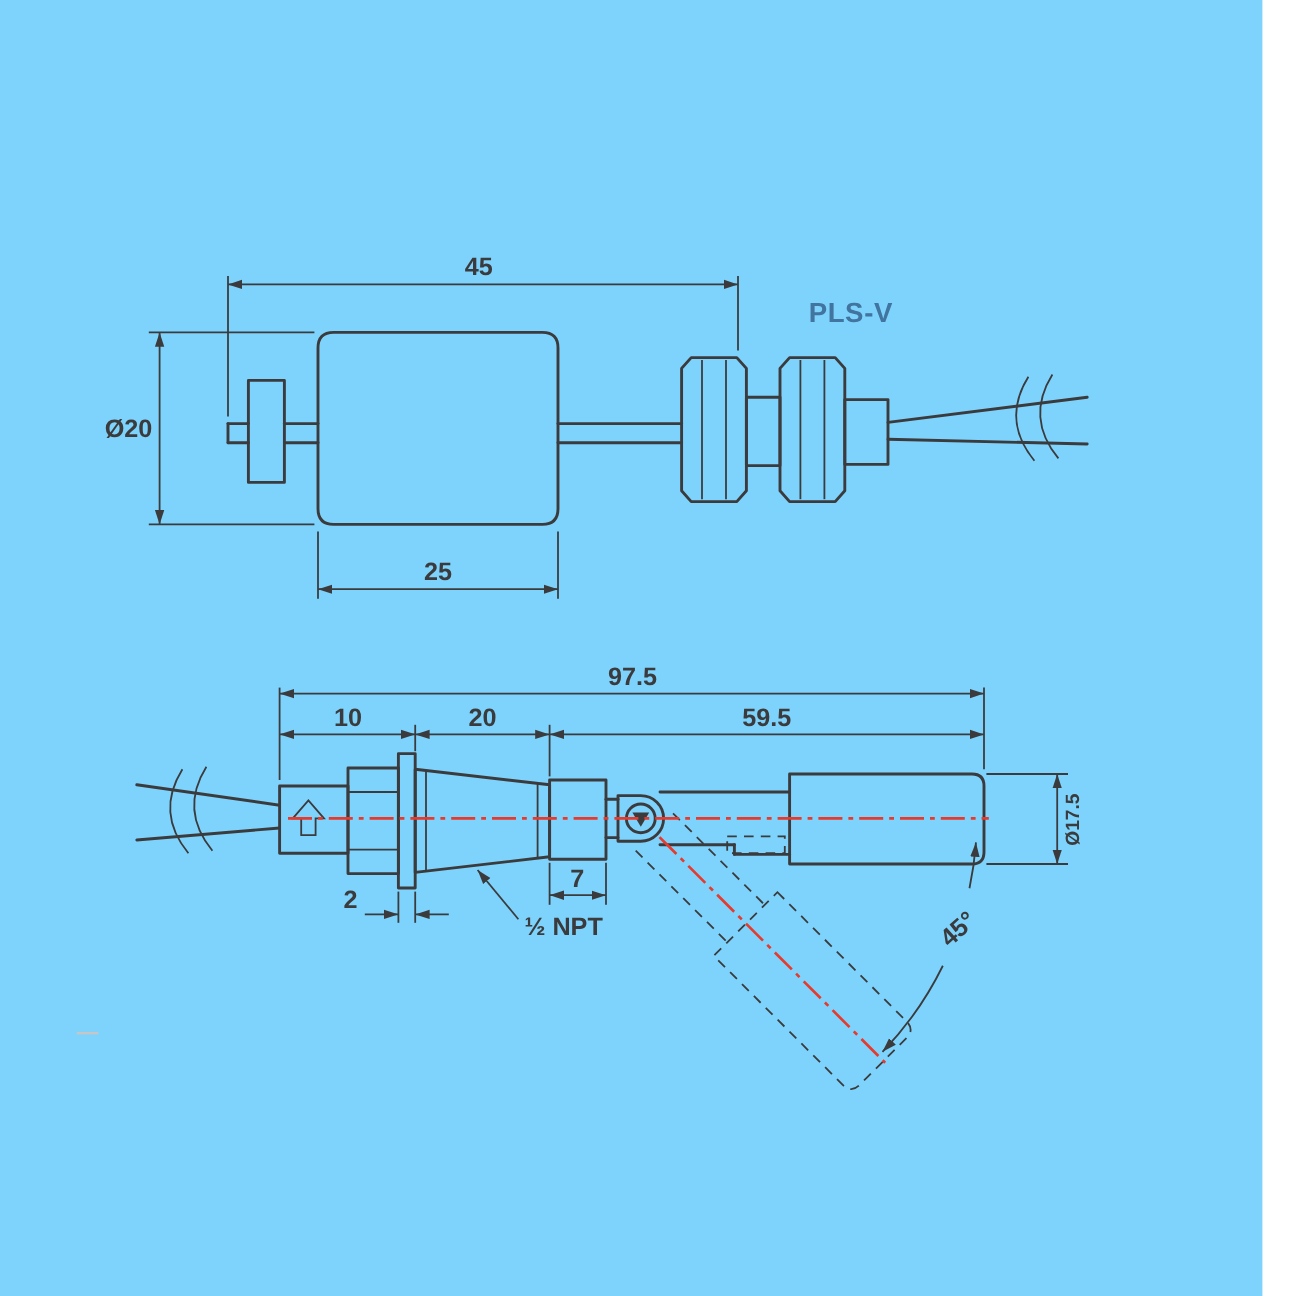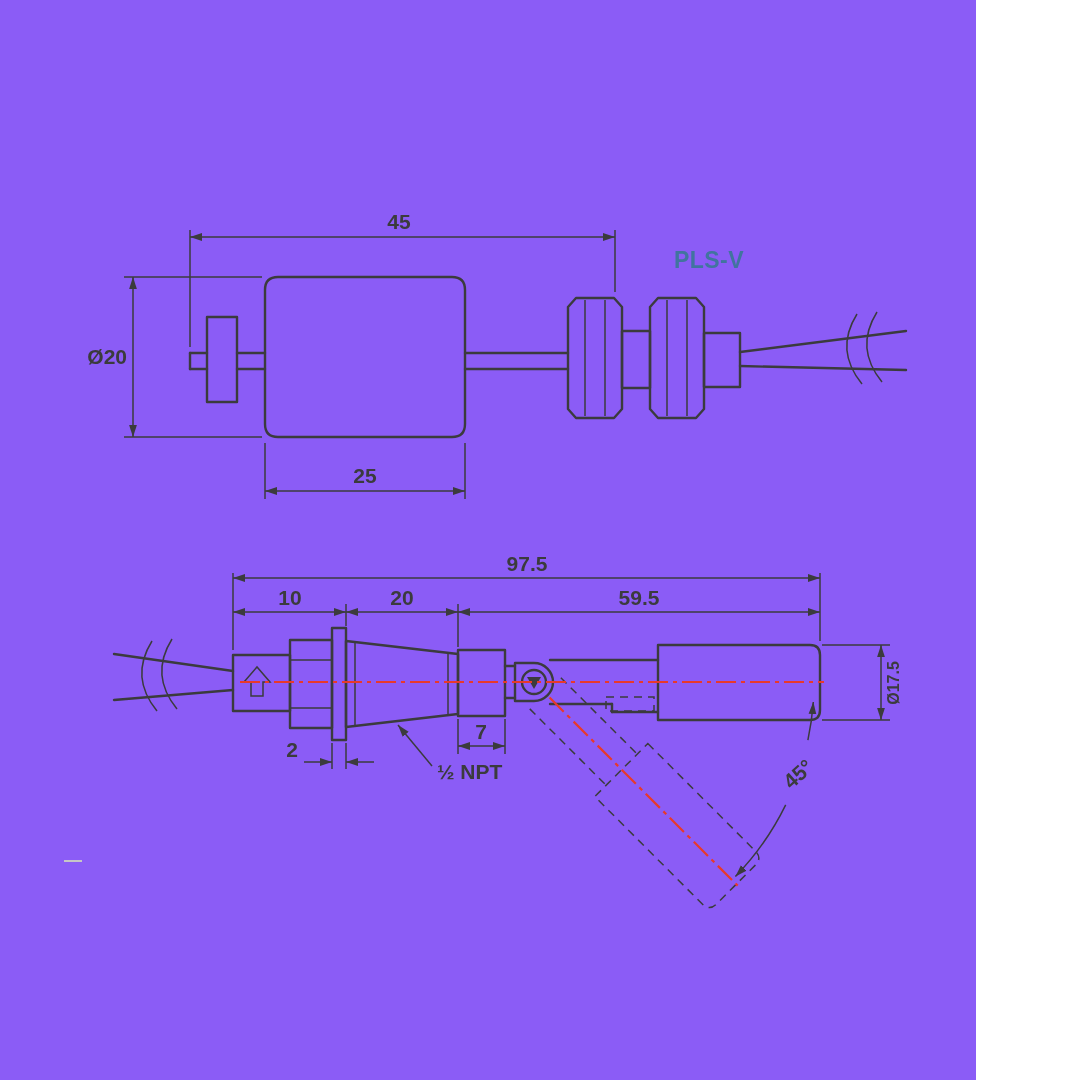--- a/index.html
+++ b/index.html
@@ -1,16 +1,16 @@
 <!DOCTYPE html>
 <html style="--line: #3b3b3d; --red: #e8392b; --blue: #41749f;"><head>
 <meta charset="utf-8">
 <style>
   html,body{margin:0;padding:0;background:#ffffff;}
-  .canvas{width:976px;height:1080px;background:#8b5cf6;overflow:hidden;}
+  .canvas{width:1052px;height:1080px;background:#7dd3fc;overflow:hidden;}
   svg{display:block;}
   text{font-family:"Liberation Sans","DejaVu Sans",sans-serif;font-weight:bold;fill:var(--line,#3b3b3d);}
   .t21{font-size:21px;}
   .t16{font-size:16px;}
   .t23{font-size:23px;letter-spacing:.5px;}
   .blue{fill:var(--blue,#41749f);}
   .outline{fill:none;stroke:var(--line,#3b3b3d);stroke-width:2.4;stroke-linejoin:round;stroke-linecap:round;}
   .thin{fill:none;stroke:var(--line,#3b3b3d);stroke-width:1.5;}
   .dashed{stroke-dasharray:8 6;}
   .redline{fill:none;stroke:var(--red,#e8392b);stroke-width:2.2;stroke-dasharray:20 5 4 5;}

